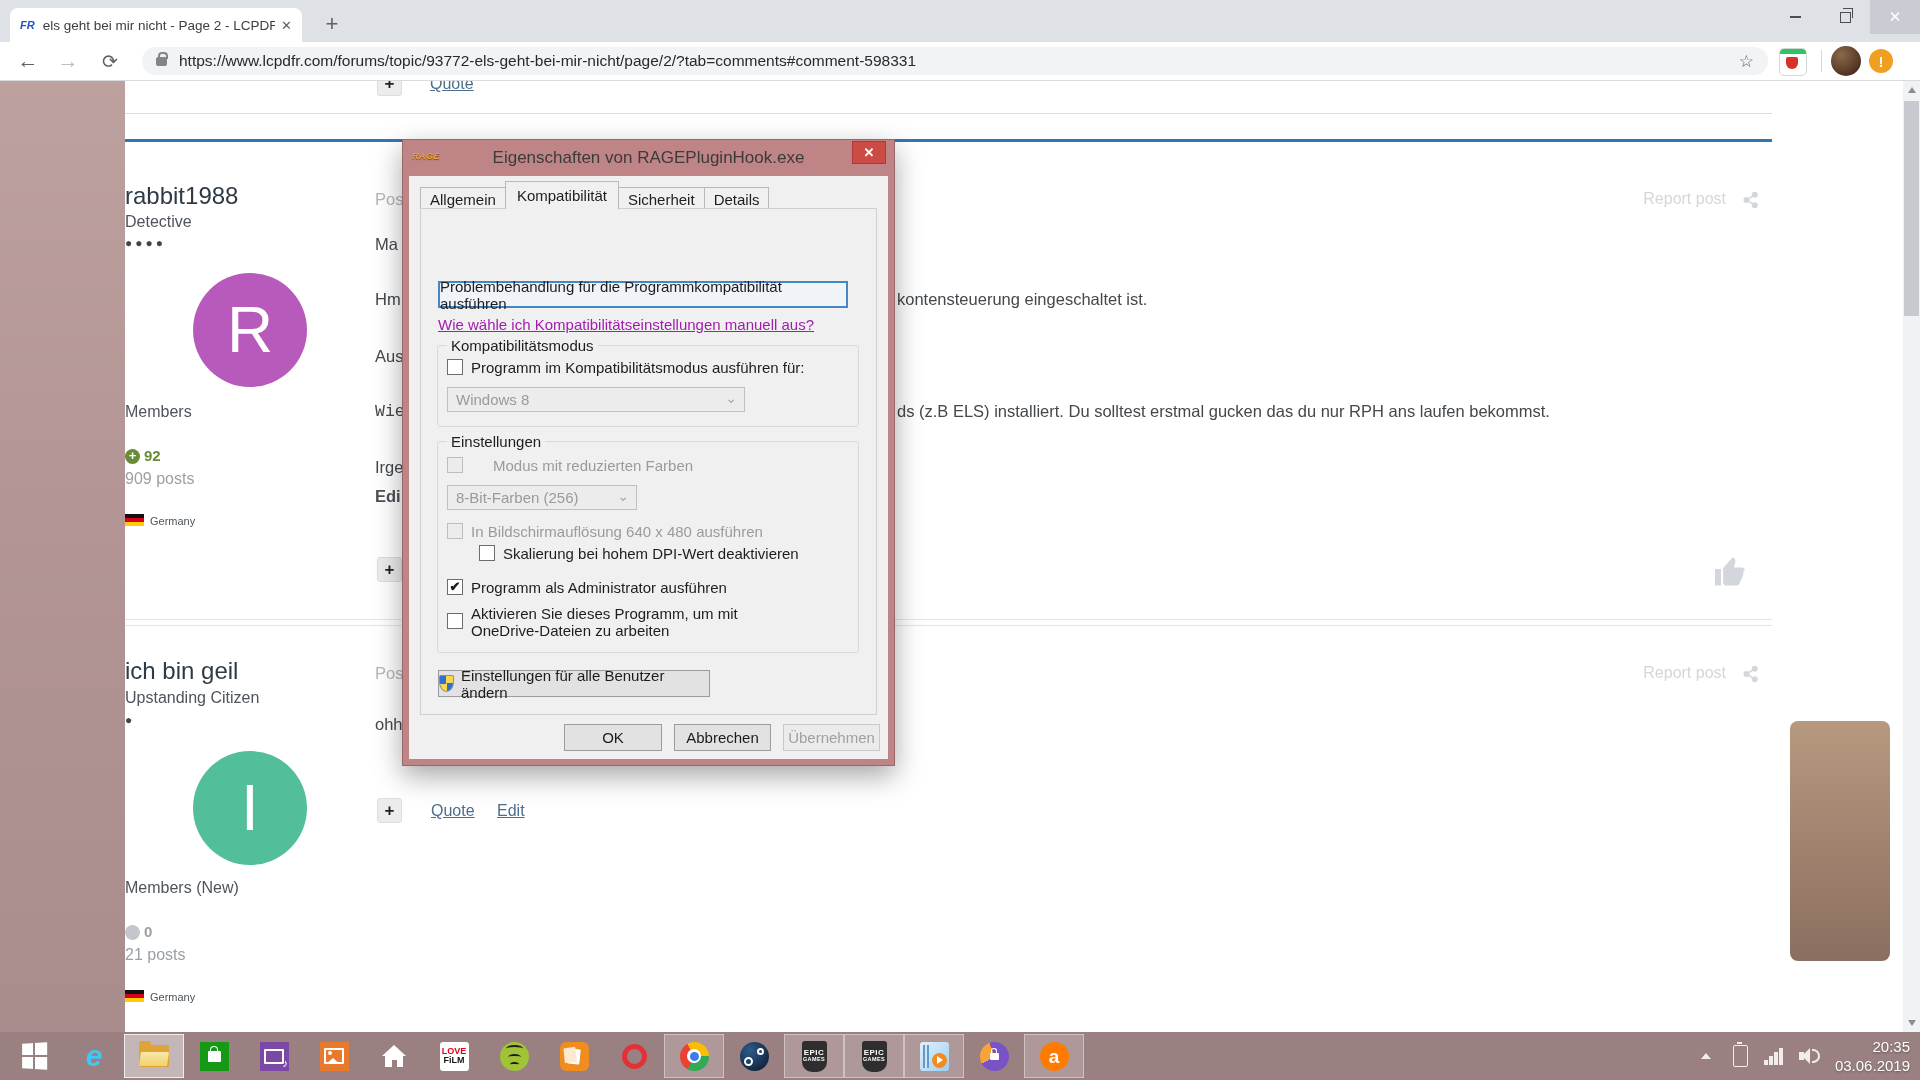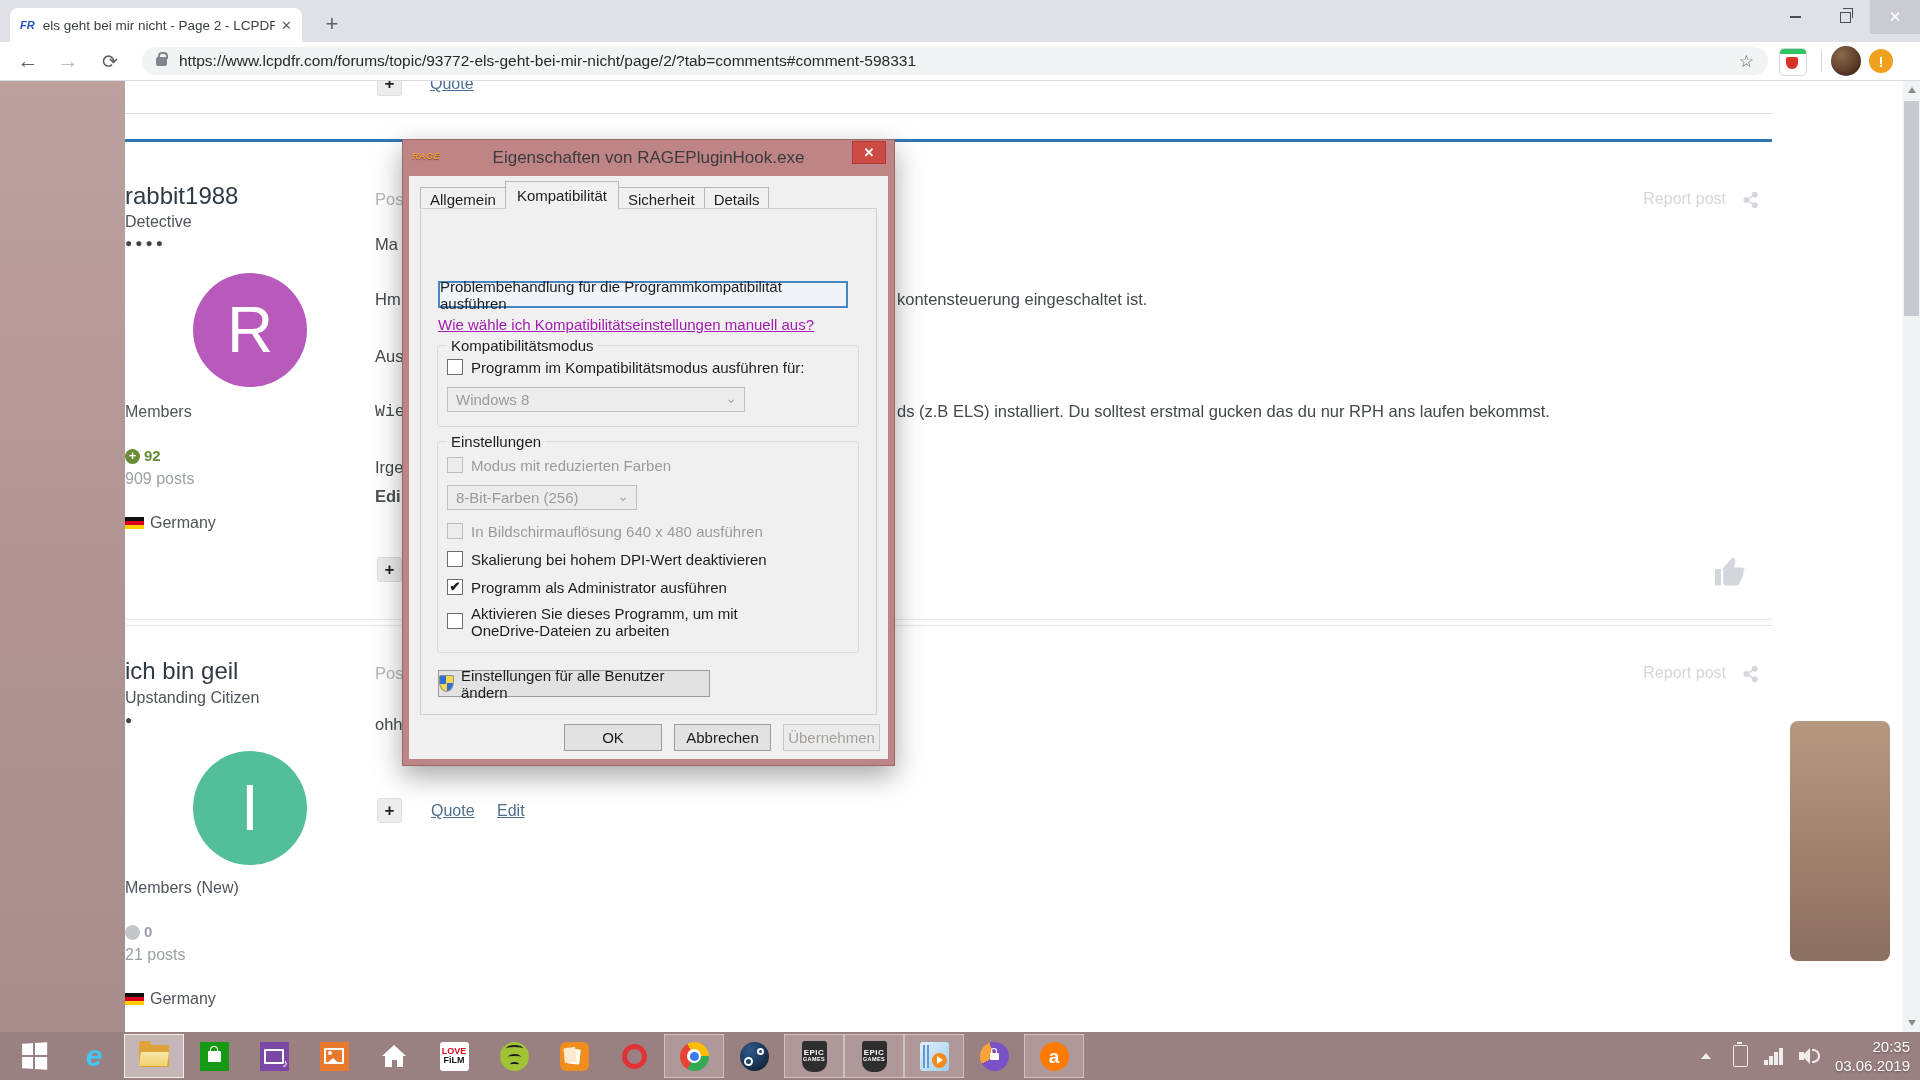--- a/index.html
+++ b/index.html
@@ -80,21 +80,21 @@
   .uavatar{position:absolute;left:68px;width:114px;height:114px;border-radius:50%;
     color:#fff;font-size:64px;font-weight:400;display:flex;align-items:center;justify-content:center;}
   .ugroup{position:absolute;left:0;width:250px;font-size:16px;color:#4e545b;}
   .urep{position:absolute;left:0;width:250px;font-size:15px;font-weight:bold;}
   .rep-ico{display:inline-block;width:15px;height:15px;border-radius:50%;vertical-align:-3px;
     margin-right:4px;position:relative;}
   .rep-ico::before{content:"+";position:absolute;left:0;top:-1px;width:15px;height:15px;color:#fff;
     font-size:13px;line-height:16px;text-align:center;font-weight:bold;}
   .rep-ico.gray::before{content:"";}
   .uposts{position:absolute;left:0;width:250px;font-size:16px;color:#9aa0a6;}
-  .ucountry{position:absolute;left:0;width:250px;font-size:16px;color:#4e545b;}
+  .ucountry{position:absolute;left:0;width:250px;font-size:11px;color:#4e545b;}
   .flag{display:inline-block;width:19px;height:12px;vertical-align:-1px;margin-right:6px;
     background:linear-gradient(180deg,#111 0 33%,#d9001c 33% 66%,#ffce00 66% 100%);}
   .frag{position:absolute;font-size:16.5px;color:#43484d;white-space:nowrap;}
   .frag.gray{color:#b2b7bc;}
   .frag.bold{font-weight:bold;color:#4c5157;}
   .report{position:absolute;right:46px;font-size:16px;color:#d3d6da;}
   .share-ico{position:absolute;right:12px;width:18px;height:18px;}
   .thumb-ico{position:absolute;width:36px;height:36px;}
 
   
@@ -401,33 +401,33 @@
             <span class="cblabel">Programm im Kompatibilitätsmodus ausführen für:</span>
           </div>
           <div class="sel" style="top:41px;width:298px;">
             <span>Windows 8</span>
             <span class="chev">⌄</span>
           </div>
         </div>
 
         <div class="groupbox g-settings">
           <span class="gb-label">Einstellungen</span>
-          <div class="cbrow" style="top:15px;">
+          <div class="cbrow" style="top:15px;gap:22px;">
             <span class="cb dis"></span>
             <span class="cblabel dis">Modus mit reduzierten Farben</span>
           </div>
           <div class="sel" style="top:43px;width:190px;">
             <span>8-Bit-Farben (256)</span>
             <span class="chev">⌄</span>
           </div>
           <div class="cbrow" style="top:81px;">
             <span class="cb dis"></span>
             <span class="cblabel dis">In Bildschirmauflösung 640 x 480 ausführen</span>
           </div>
-          <div class="cbrow" style="top:109px;">
+          <div class="cbrow" style="top:103px;margin-left:32px;">
             <span class="cb"></span>
             <span class="cblabel">Skalierung bei hohem DPI-Wert deaktivieren</span>
           </div>
           <div class="cbrow" style="top:137px;">
             <span class="cb">✔</span>
             <span class="cblabel">Programm als Administrator ausführen</span>
           </div>
           <div class="cbrow" style="top:163px;width:390px;">
             <span class="cb" style="margin-top:8px;"></span>
             <span class="cblabel" style="width:330px;">Aktivieren Sie dieses Programm, um mit OneDrive-Dateien zu arbeiten</span>

